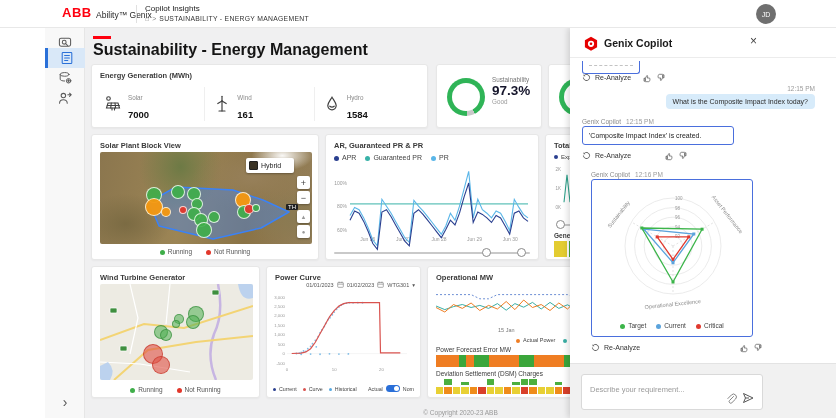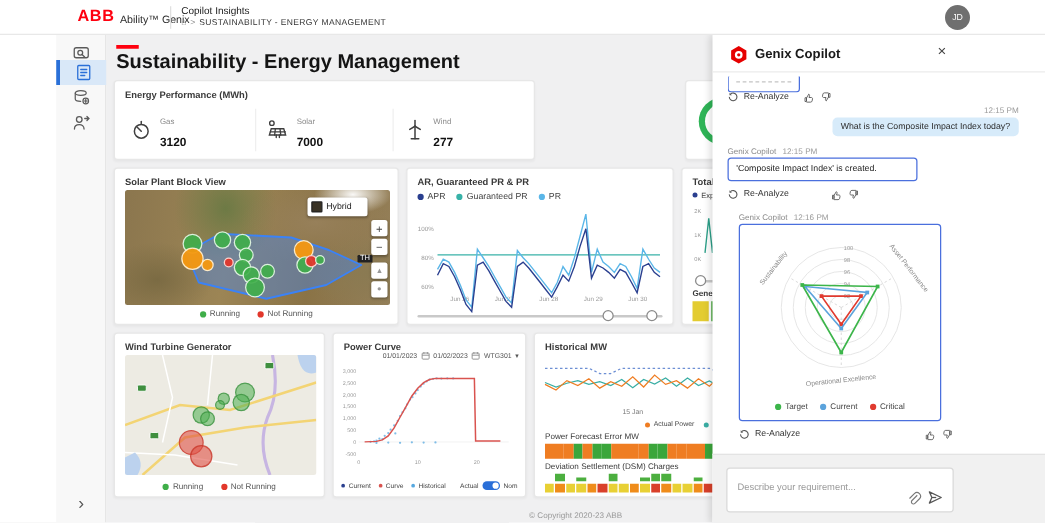--- a/index.html
+++ b/index.html
@@ -183,32 +183,22 @@
       </svg>
   </div>
   <div id="side-expand">›</div>
 </div>
 
 <div id="main" class="abs">
   <div id="title-dash" class="abs"></div>
   <div id="page-title" class="abs">Sustainability - Energy Management</div>
 
   <div id="card-energy" class="card">
-    <div class="ct">Energy Performance (MWh)</div>
+    <div class="ct">Energy Generation (MWh)</div>
     <div id="estats">
-      <div class="estat">
-        <svg width="20" height="20" viewBox="0 0 20 20">
-            <g fill="none" stroke="#3f3f3f" stroke-width="1.2" stroke-linecap="round">
-              <circle cx="10" cy="11" r="5.5"></circle>
-              <path d="M10 11 L6.8 7.8"></path>
-              <path d="M10 3.2v1.6"></path>
-            </g>
-          </svg>
-        <span><span class="lab">Gas</span><br><span class="val">3120</span></span>
-      </div>
       <div class="estat">
         <svg width="20" height="20" viewBox="0 0 20 20">
             <g fill="none" stroke="#3f3f3f" stroke-width="1.1" stroke-linecap="round">
               <circle cx="5.5" cy="4.5" r="1.8"></circle>
               <path d="M5 9h10l1.5 5h-13z"></path>
               <path d="M8.3 9l-.6 5M12 9l.6 5M4.3 11.5h12"></path>
               <path d="M9 14v2M11.5 14v2"></path>
             </g>
           </svg>
         <span><span class="lab">Solar</span><br><span class="val">7000</span></span>
@@ -216,25 +206,42 @@
       <div class="estat">
         <svg width="20" height="20" viewBox="0 0 20 20">
             <g fill="none" stroke="#3f3f3f" stroke-width="1.2" stroke-linecap="round">
               <path d="M10 7V2.3"></path>
               <path d="M10 7l-4.2 2.5"></path>
               <path d="M10 7l4.2 2.5"></path>
               <path d="M10 7v10"></path>
               <path d="M7 17h6"></path>
             </g>
           </svg>
-        <span><span class="lab">Wind</span><br><span class="val">277</span></span>
+        <span><span class="lab">Wind</span><br><span class="val">161</span></span>
       </div>
-    </div>
-  </div>
-
+      <div class="estat">
+        <svg width="20" height="20" viewBox="0 0 20 20">
+            <g fill="none" stroke="#3f3f3f" stroke-width="1.2" stroke-linecap="round">
+              <path d="M10 3.2C8 6.5 5.8 8.8 5.8 11.6a4.2 4.2 0 0 0 8.4 0C14.2 8.8 12 6.5 10 3.2Z"></path>
+              <path d="M7.8 12.2c1.4 1.2 3 1.2 4.4 0"></path>
+            </g>
+          </svg>
+        <span><span class="lab">Hydro</span><br><span class="val">1584</span></span>
+      </div>
+    </div>
+  </div>
+
+  <div id="card-gauge" class="card">
+    <div class="ring"></div>
+    <div class="gtxt">
+      <div class="gl">Sustainability</div>
+      <div class="gv">97.3%</div>
+      <div class="gs">Good</div>
+    </div>
+  </div>
   <div id="card-gauge2" class="card">
     <div class="ring"></div>
   </div>
 
   <div id="card-solar" class="card">
     <div class="ct">Solar Plant Block View</div>
     <div id="solar-map">
       <svg id="solar-poly" width="212" height="92" style="position:absolute;left:0;top:0">
           <polygon points="49,50 76,35 133,38 163,48 189,60 161,76 113,87 59,74" fill="rgba(66,133,244,.42)" stroke="#3b82f6" stroke-width="1.5" stroke-linejoin="round"></polygon>
         </svg>
@@ -430,21 +437,21 @@
           <i style="position: absolute; left: 52px; top: 72px; width: 18px; height: 18px; border-radius: 50%; background: rgba(224, 80, 68, 0.6); border: 1.5px solid rgba(198, 52, 40, 0.7); box-sizing: border-box;"></i>
         </div>
     </div>
     <div class="maplegend">
       <span><i class="dot" style="background:#3fae49"></i><span>Running</span></span>
       <span><i class="dot" style="background:#e2372b"></i><span>Not Running</span></span>
     </div>
   </div>
 
   <div id="card-gen" class="card">
-    <div class="ct">Historical MW</div>
+    <div class="ct">Operational MW</div>
     <svg id="gen-svg" width="346" height="34" style="position:absolute;left:6px;top:20px">
         <polyline points="2.0,7.6 10.8,7.6 19.5,7.6 28.3,7.6 37.1,7.6 45.8,11.8 54.6,11.8 63.4,7.6 72.2,7.6 80.9,7.6 89.7,7.6 98.5,7.6 107.2,7.6 116.0,7.6 124.8,7.6 133.5,7.6 142.3,11.8 151.1,11.8 159.8,11.8 168.6,7.6 177.4,7.6 186.2,7.6 194.9,7.6 203.7,7.6 212.5,7.6 221.2,7.6 230.0,8.2 238.8,8.2 247.5,7.6 256.3,7.6 265.1,7.6 273.8,7.6 282.6,7.6 291.4,7.6 300.2,7.6 308.9,7.6 317.7,7.6 326.5,7.6 335.2,7.6 344.0,7.6" fill="none" stroke="#6d8fd4" stroke-width="1" stroke-dasharray="2,2"></polyline>
         <polyline points="2.0,19.0 10.8,22.6 19.5,19.6 28.3,17.5 37.1,20.5 45.8,18.4 54.6,21.4 63.4,16.6 72.2,23.2 80.9,16.6 89.7,20.2 98.5,15.4 107.2,22.0 116.0,15.4 124.8,21.4 133.5,17.8 142.3,22.6 151.1,15.4 159.8,19.6 168.6,14.8 177.4,22.0 186.2,16.6 194.9,21.4 203.7,14.2 212.5,20.2 221.2,17.2 230.0,20.8 238.8,16.0 247.5,22.0 256.3,14.8 265.1,19.6 273.8,14.2 282.6,21.4 291.4,17.2 300.2,20.8 308.9,13.0 317.7,20.8 326.5,13.6 335.2,20.8 344.0,16.6" fill="none" stroke="#3aaea4" stroke-width="1"></polyline>
         <polyline points="2.0,20.5 10.8,25.0 19.5,17.5 28.3,21.4 37.1,16.0 45.8,23.5 54.6,18.4 63.4,22.0 72.2,14.5 80.9,22.6 89.7,13.0 98.5,20.5 107.2,17.5 116.0,23.5 124.8,16.0 133.5,22.0 142.3,13.6 151.1,21.4 159.8,16.6 168.6,23.2 177.4,14.8 186.2,20.2 194.9,12.4 203.7,22.0 212.5,15.4 221.2,22.6 230.0,14.2 238.8,20.8 247.5,13.0 256.3,21.4 265.1,16.0 273.8,22.6 282.6,12.4 291.4,20.2 300.2,14.2 308.9,22.0 317.7,11.8 326.5,19.6 335.2,15.4 344.0,19.0" fill="none" stroke="#ef7d22" stroke-width="1"></polyline>
       </svg>
     <div id="gen-xlab">15 Jan</div>
     <div id="gen-legend">
       <span><i class="dot" style="background:#ef7d22;width:4px;height:4px"></i><span>Actual Power</span></span>
       <span><i class="dot" style="background:#3aaea4;width:4px;height:4px"></i><span>Forecast Power</span></span>
     </div>

